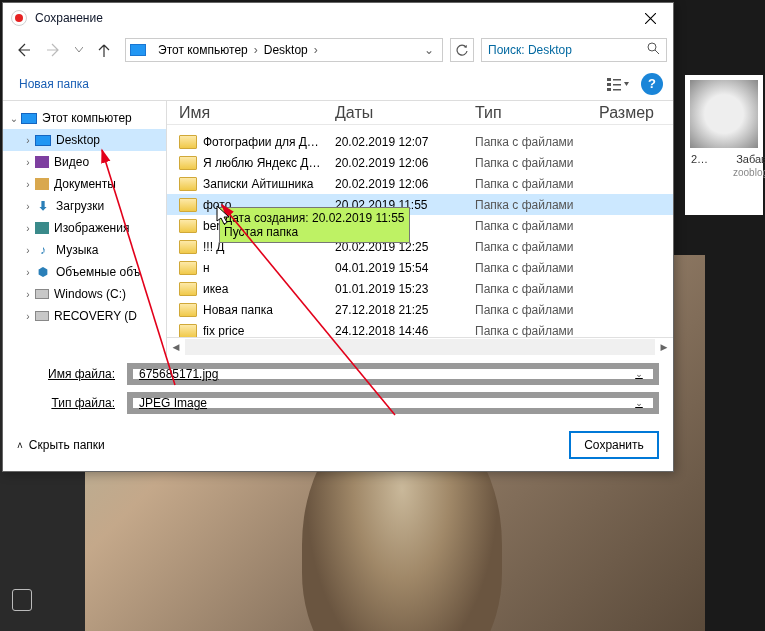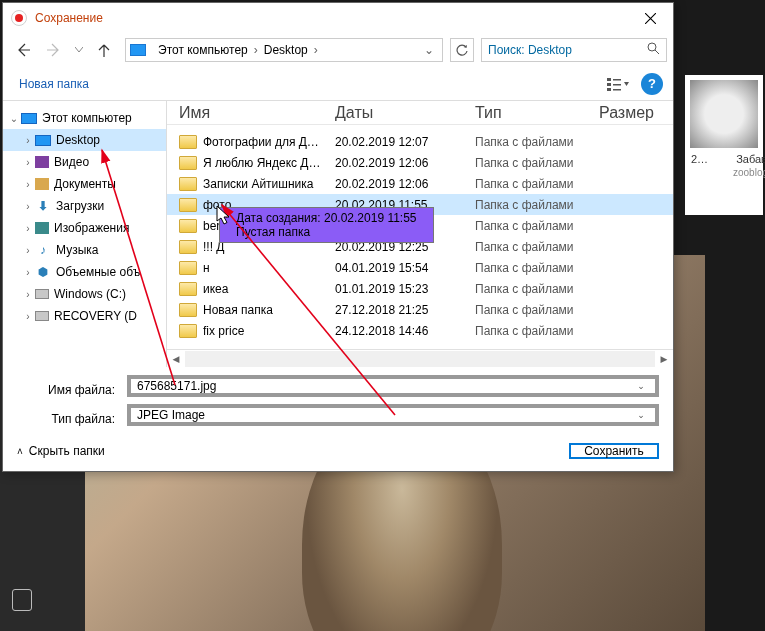--- a/index.html
+++ b/index.html
@@ -10,21 +10,21 @@
 .thumb1 { width:68px; height:68px; margin:5px; background: radial-gradient(circle,#eee 40%,#888 100%); }
 .thumb-lbl { font-size:11px; color:#333; margin-left:6px; }
 .thumb-sub { font-size:10px; color:#888; margin-left:6px; }
 .dark-strip { position:absolute; left:0; top:210px; width:85px; height:421px; background:#2a2a2a; }
 .dark-strip .book { position:absolute; left:12px; bottom:20px; width:20px; height:22px; border:1.5px solid #bbb; border-radius:3px; }
 
 .dialog { position:absolute; left:2px; top:2px; width:672px; height:470px; background:#fff; border:1px solid #666; box-shadow:2px 2px 10px rgba(0,0,0,.3); display:flex; flex-direction:column; }
 .titlebar { height:30px; display:flex; align-items:center; padding:0 0 0 8px; }
 .tb-icon { width:16px; height:16px; border-radius:50%; background:#fff; border:1px solid #d0d0d0; margin-right:8px; display:flex; align-items:center; justify-content:center; }
 .tb-icon::after { content:""; width:8px; height:8px; background:#e62222; border-radius:50%; }
-.tb-title { flex:1; font-size:12px; color:#c2410c; }
+.tb-title { flex:1; font-size:12px; color:#0f172a; }
 .tb-close { width:46px; height:30px; display:flex; align-items:center; justify-content:center; color:#000; }
 
 .navbar { height:34px; display:flex; align-items:center; padding:0 6px; gap:3px; }
 .nav-btn { width:28px; height:26px; display:flex; align-items:center; justify-content:center; color:#666; }
 .nav-btn.en { color:#000; }
 .breadcrumb { flex:1; height:24px; border:1px solid #ccc; display:flex; align-items:center; padding:0 4px; margin:0 4px; }
 .bc-icon { width:16px; height:12px; background:#2196f3; margin-right:6px; border:1px solid #1976d2; }
 .bc-seg { padding:0 6px; color:#000; }
 .bc-chev { color:#666; }
 .bc-drop { margin-left:auto; width:18px; text-align:center; color:#666; }
@@ -65,42 +65,42 @@
 .col-date { width:140px; }
 .col-type { width:124px; }
 .col-size { width:60px; }
 .list-body { flex:1; overflow:hidden; }
 .row { height:21px; display:flex; align-items:center; padding-left:12px; }
 .row.sel { background:#cce8ff; }
 .row .folder-ic { width:18px; height:14px; background:linear-gradient(#fde9a8,#f0c94a); border:1px solid #d0a838; border-radius:1px; margin-right:6px; }
 .row .name { width:132px; overflow:hidden; text-overflow:ellipsis; white-space:nowrap; }
 .row .date { width:140px; color:#000000; }
 .row .type { width:140px; color:#555; }
-.tooltip { position:absolute; left:52px; top:106px; background:#8b5cf6; border:1px solid #767676; padding:3px 16px; font-size:11.5px; color:#000; z-index:5; white-space:nowrap; }
+.tooltip { position:absolute; left:52px; top:106px; background:#bef264; border:1px solid #767676; padding:3px 4px; font-size:11.5px; color:#000; z-index:5; white-space:nowrap; }
 .scrollbar-h { height:18px; border-top:1px solid #e0e0e0; display:flex; align-items:center; }
 .sb-arrow { width:18px; height:16px; display:flex; align-items:center; justify-content:center; color:#666; font-size:9px; }
 .sb-track { flex:1; height:16px; background:#f0f0f0; }
 
 .cursor { position:absolute; left:216px; top:205px; z-index:10; pointer-events:none; }
 
 .arrows-svg { position:absolute; left:0; top:0; pointer-events:none; z-index:8; }
 
 .fields { padding:8px 14px 0; }
-.field-row { display:flex; align-items:flex-end; margin-bottom:7px; }
+.field-row { display:flex; align-items:center; margin-bottom:7px;text-decoration:underline; }
 .field-lbl { width:110px; text-align:right; padding-right:12px; color:#000; }
-.field-inp { flex:1; height:22px; border:4px solid #a16207; padding:0 6px; background:#fff; display:flex; align-items:center; }
+.field-inp { flex:1; height:22px; border:6px solid #a16207; padding:0 6px; background:#fff; display:flex; align-items:center; }
 .field-inp.combo { border-color:#999; }
 .field-val { flex:1; }
 .field-drop { width:16px; text-align:center; color:#555; font-size:9px; }
 
 .footer { display:flex; align-items:center; padding:10px 14px 12px; }
 .hide-fold { display:flex; align-items:center; gap:6px; color:#000; }
 .hide-fold .chev { font-size:10px; }
 .foot-spacer { flex:1; }
-.btn { min-width:90px; height:16px; border:1px solid #adadad; background:#e1e1e1; display:flex; align-items:center; justify-content:center; margin-left:8px; }
+.btn { min-width:90px; height:28px; border:1px solid #adadad; background:#e1e1e1; display:flex; align-items:center; justify-content:center; margin-left:8px; }
 .btn.primary { border:1px solid #0078d7; background:#fff; box-shadow:inset 0 0 0 1px #0078d7; color:#000; }
 </style>
 </head>
 <body>
 
 <div class="bg-img"></div>
 <div class="dark-strip">
   <div class="book"></div>
 </div>
 

